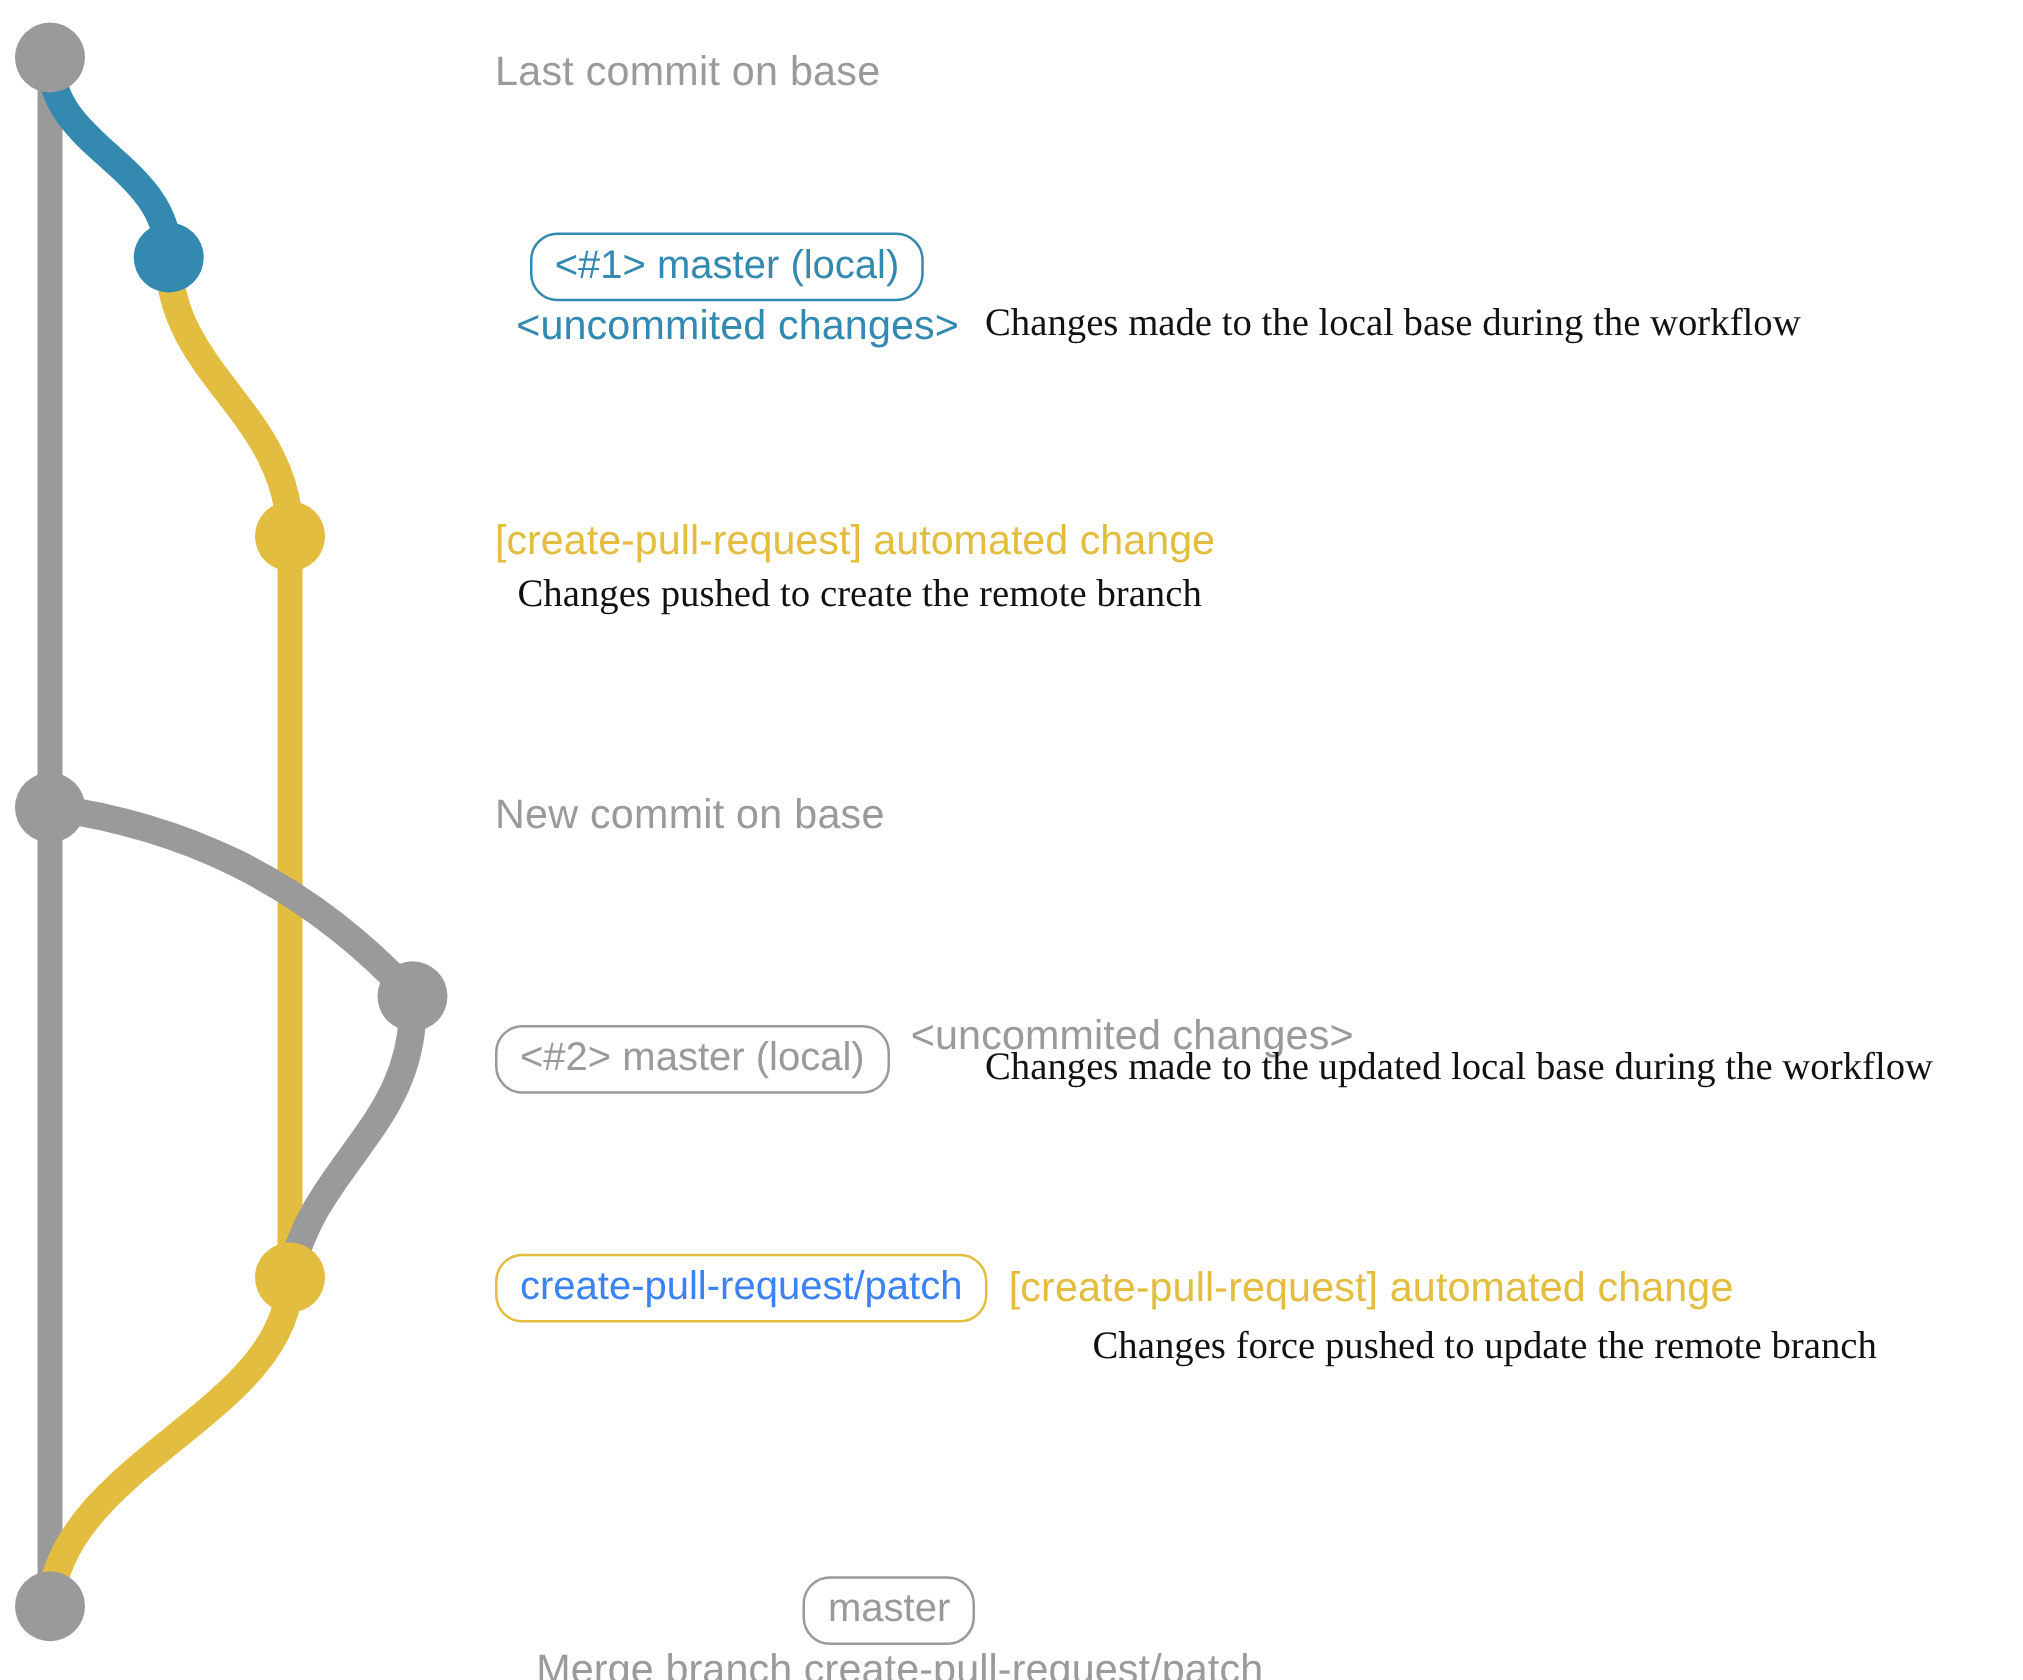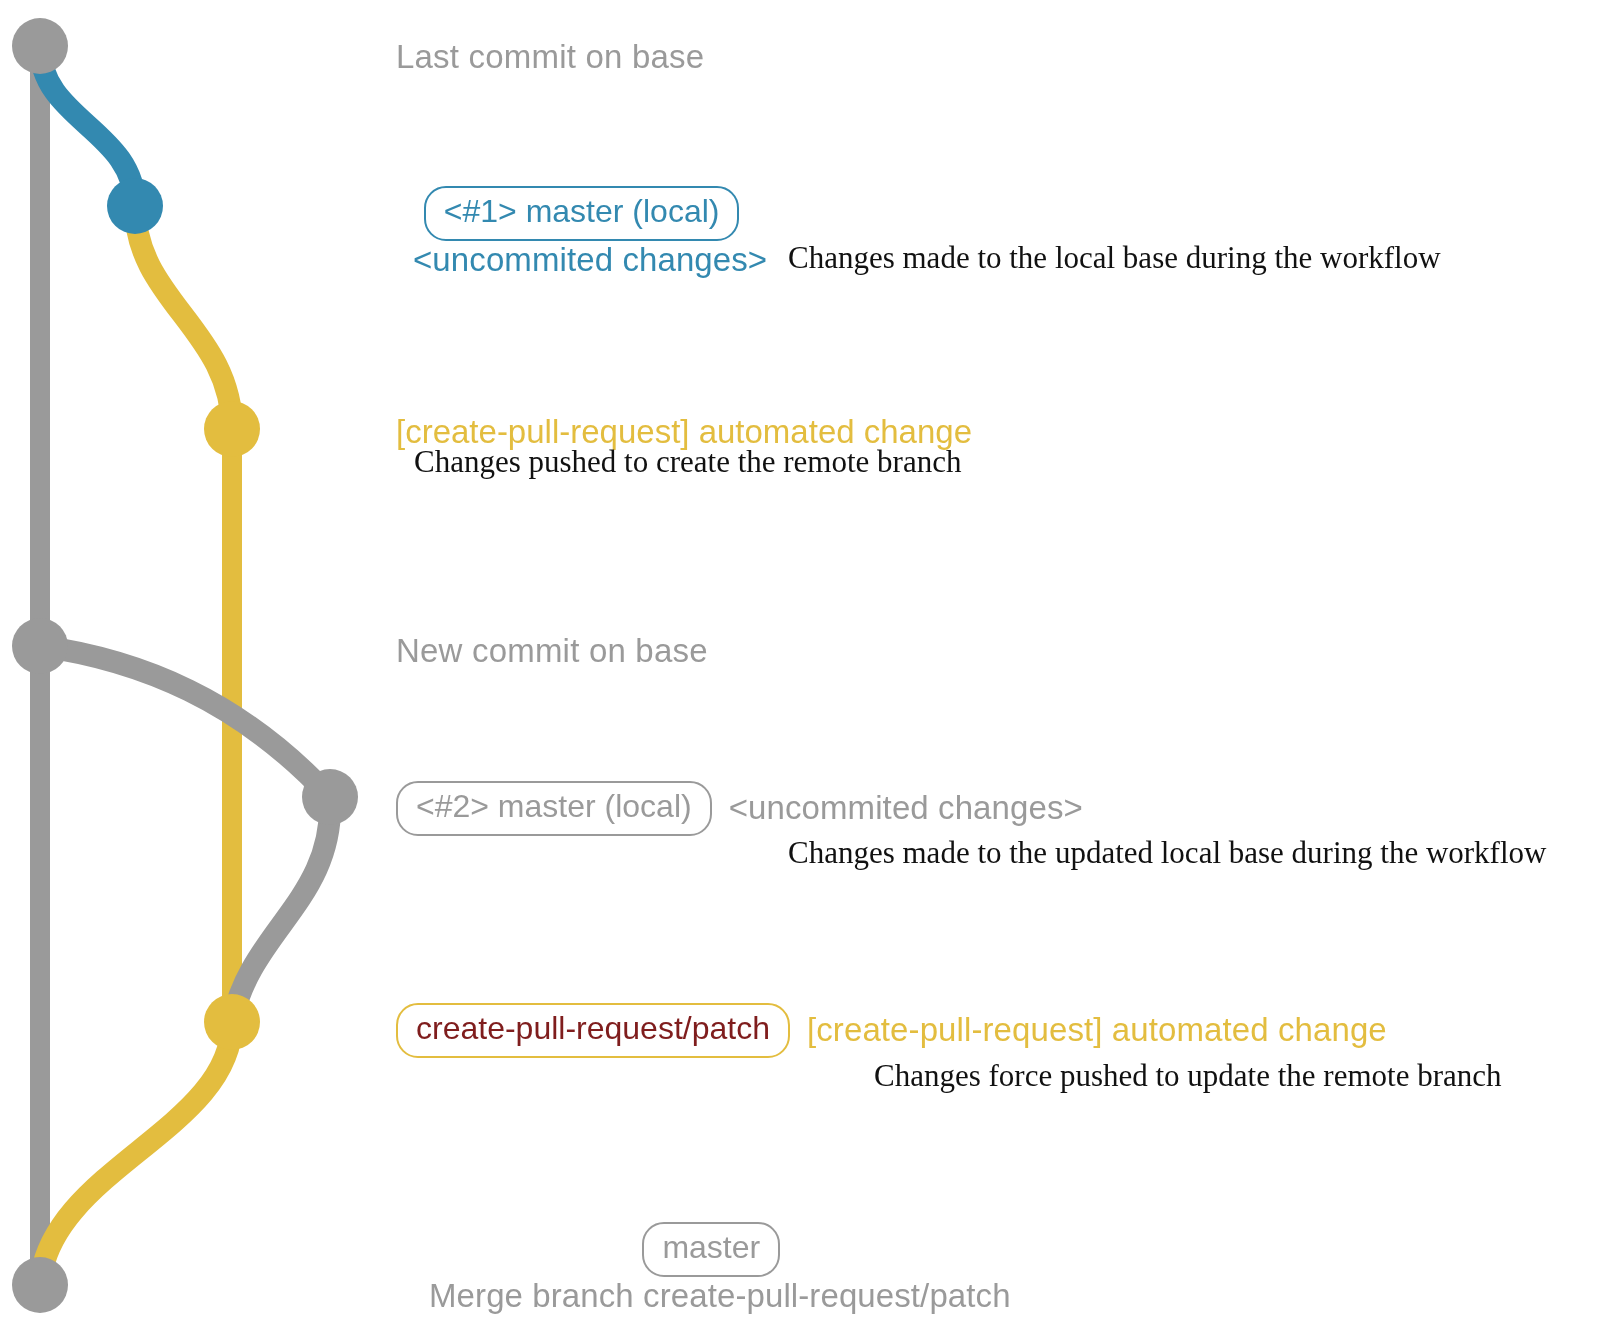--- a/index.html
+++ b/index.html
@@ -50,22 +50,22 @@
     border: 2px solid #9a9a9a;
     border-radius: 22px;
     padding: 6px 18px 9px 18px;
     font-family: "Liberation Sans", sans-serif;
     font-size: 32px;
     color: #9a9a9a;
     line-height: 1.12;
     background: #ffffff;
   }
   .badge.blue   { border-color: #3389b0; color: #3389b0; }
-  .badge.yellow { border-color: #e3bd3f; color: #7f1d1d; }
-  .badge.grey   { border-color: #9a9a9a; color: #9a9a9a; }
+  .badge.yellow { border-color: #e3bd3f; color: #3b82f6; }
+  .badge.grey   { border-color: #9a9a9a; color: #9a9a9a; margin-top: 39px; }
 
   .commit-msg {
     font-family: "Liberation Sans", sans-serif;
     font-size: 33px;
     margin-left: 17px;
     letter-spacing: 0.1px;
   }
   .commit-msg.blue   { color: #3389b0; }
   .commit-msg.yellow { color: #e3bd3f; }
   .commit-msg.grey   { color: #9a9a9a; }
@@ -120,21 +120,21 @@
     <span class="plain-title">Last commit on base</span>
   </div>
 
   <div class="row" style="left:396px; top:186px;flex-direction:column;">
     <span class="badge blue">&lt;#1&gt; master (local)</span>
     <span class="commit-msg blue">&lt;uncommited changes&gt;</span>
   </div>
   <div class="desc" style="left:788px; top:240px;">Changes made to the local base during the workflow</div>
 
   <div class="standalone-msg yellow" style="left:396px; top:413px;">[create-pull-request] automated change</div>
-  <div class="desc" style="left:414px; top:444px;">Changes pushed to create the remote branch</div>
+  <div class="desc" style="left:414px; top:457px;">Changes pushed to create the remote branch</div>
 
   <div class="row" style="left:396px; top:632px;text-align:center;">
     <span class="plain-title">New commit on base</span>
   </div>
 
   <div class="row" style="left:396px; top:781px;">
     <span class="badge grey">&lt;#2&gt; master (local)</span>
     <span class="commit-msg grey">&lt;uncommited changes&gt;</span>
   </div>
   <div class="desc" style="left:788px; top:835px;">Changes made to the updated local base during the workflow</div>

